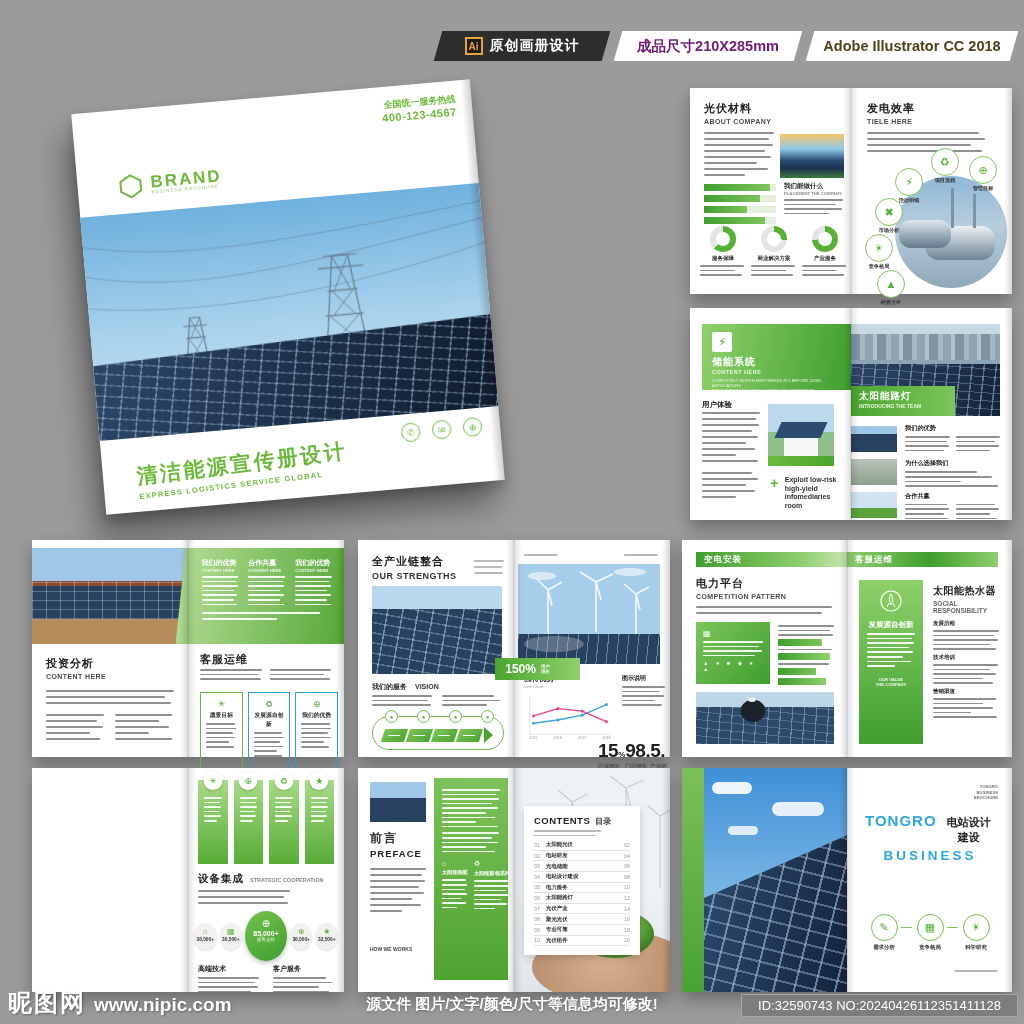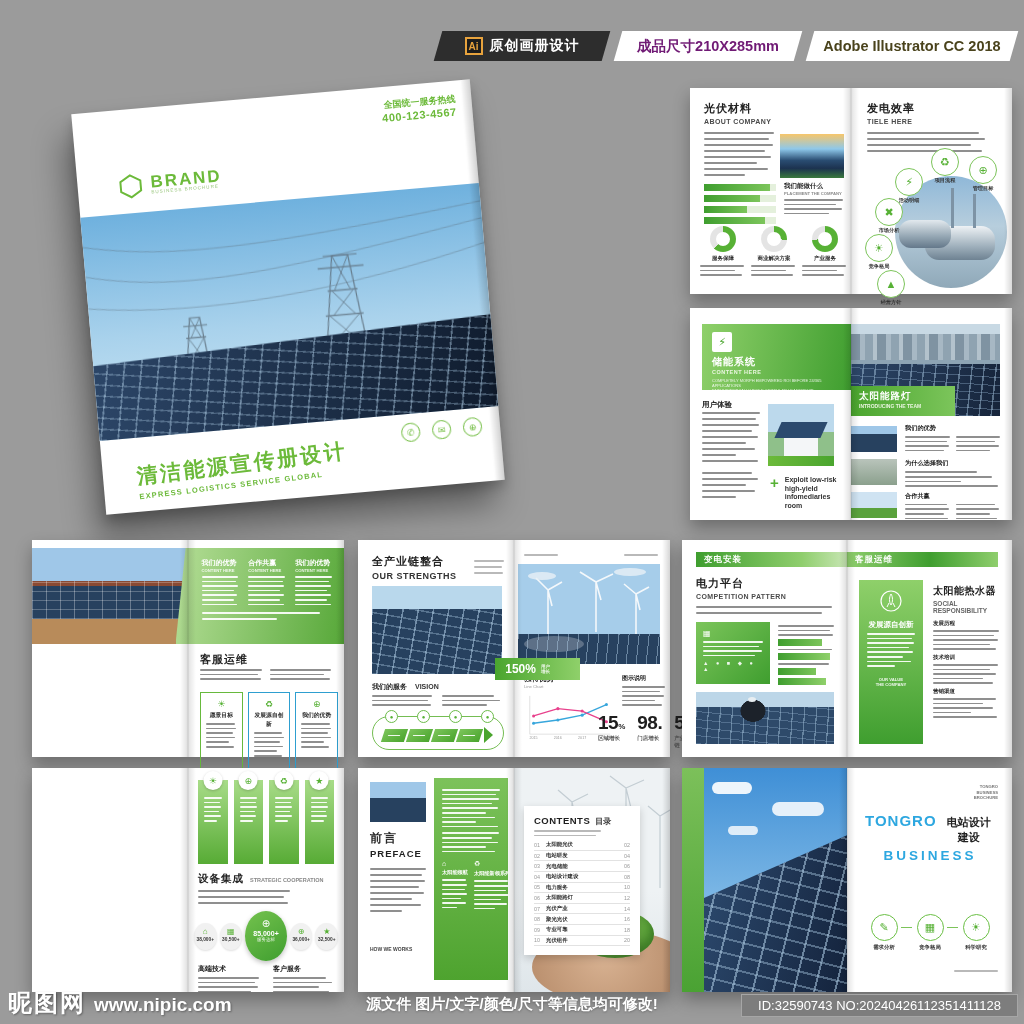--- a/index.html
+++ b/index.html
@@ -459,20 +459,47 @@
           <div class="lines wt tight">
               <i style="width: 87%;"></i>
               <i style="width: 96%;"></i>
             </div>
         </div>
         </div>
       <div class="lines wt" style="margin-top:2px">
           <i style="width: 91%;"></i>
           <i style="width: 58%;"></i>
         </div>
+    </div>
+    <div class="pg l">
+      <div class="abs" style="left:14px;top:116px">
+        <div class="h-cn">投资分析</div>
+        <div class="h-en">CONTENT HERE</div>
+      </div>
+      <div class="abs lines" style="left:14px;top:146px;width:128px">
+          <i style="width: 100%;"></i>
+          <i style="width: 93%;"></i>
+          <i style="width: 98%;"></i>
+        </div>
+      <div class="abs" style="left:14px;top:170px;width:128px;display:flex;gap:10px">
+        <div class="lines" style="flex:1">
+            <i style="width: 98%;"></i>
+            <i style="width: 87%;"></i>
+            <i style="width: 96%;"></i>
+            <i style="width: 75%;"></i>
+            <i style="width: 91%;"></i>
+          </div>
+        <div class="lines" style="flex:1">
+            <i style="width: 96%;"></i>
+            <i style="width: 75%;"></i>
+            <i style="width: 91%;"></i>
+            <i style="width: 58%;"></i>
+            <i style="width: 97%;"></i>
+          </div>
+      </div>
     </div>
     <div class="pg r">
       <div class="abs" style="left:12px;top:112px;font-size:11px;font-weight:bold;color:#222;letter-spacing:1px">客服运维</div>
       <div class="abs" style="left:12px;top:126px;width:132px;display:flex;gap:8px">
         <div class="lines tight" style="flex:1">
             <i style="width: 100%;"></i>
             <i style="width: 93%;"></i>
             <i style="width: 98%;"></i>
           </div>
         <div class="lines tight" style="flex:1">
@@ -626,21 +653,21 @@
       <div class="abs" style="left:108px;top:134px;width:44px">
         <div style="font-size:6px;font-weight:bold;color:#222">图示说明</div>
         <div class="lines tight">
             <i style="width: 98%;"></i>
             <i style="width: 87%;"></i>
             <i style="width: 96%;"></i>
             <i style="width: 75%;"></i>
             <i style="width: 91%;"></i>
           </div>
       </div>
-      <div class="abs" style="left:84px;top:172px;display:flex;gap:12px">
+      <div class="abs" style="left:84px;top:200px;display:flex;">
 
       <div class="stat">
           <span class="v">15</span><span class="u">%</span>
           <div class="sl">区域增长</div>
         </div>
           <div class="stat">
           <span class="v">98.</span><span class="u"></span>
           <div class="sl">门店增长</div>
         </div>
           <div class="stat">

